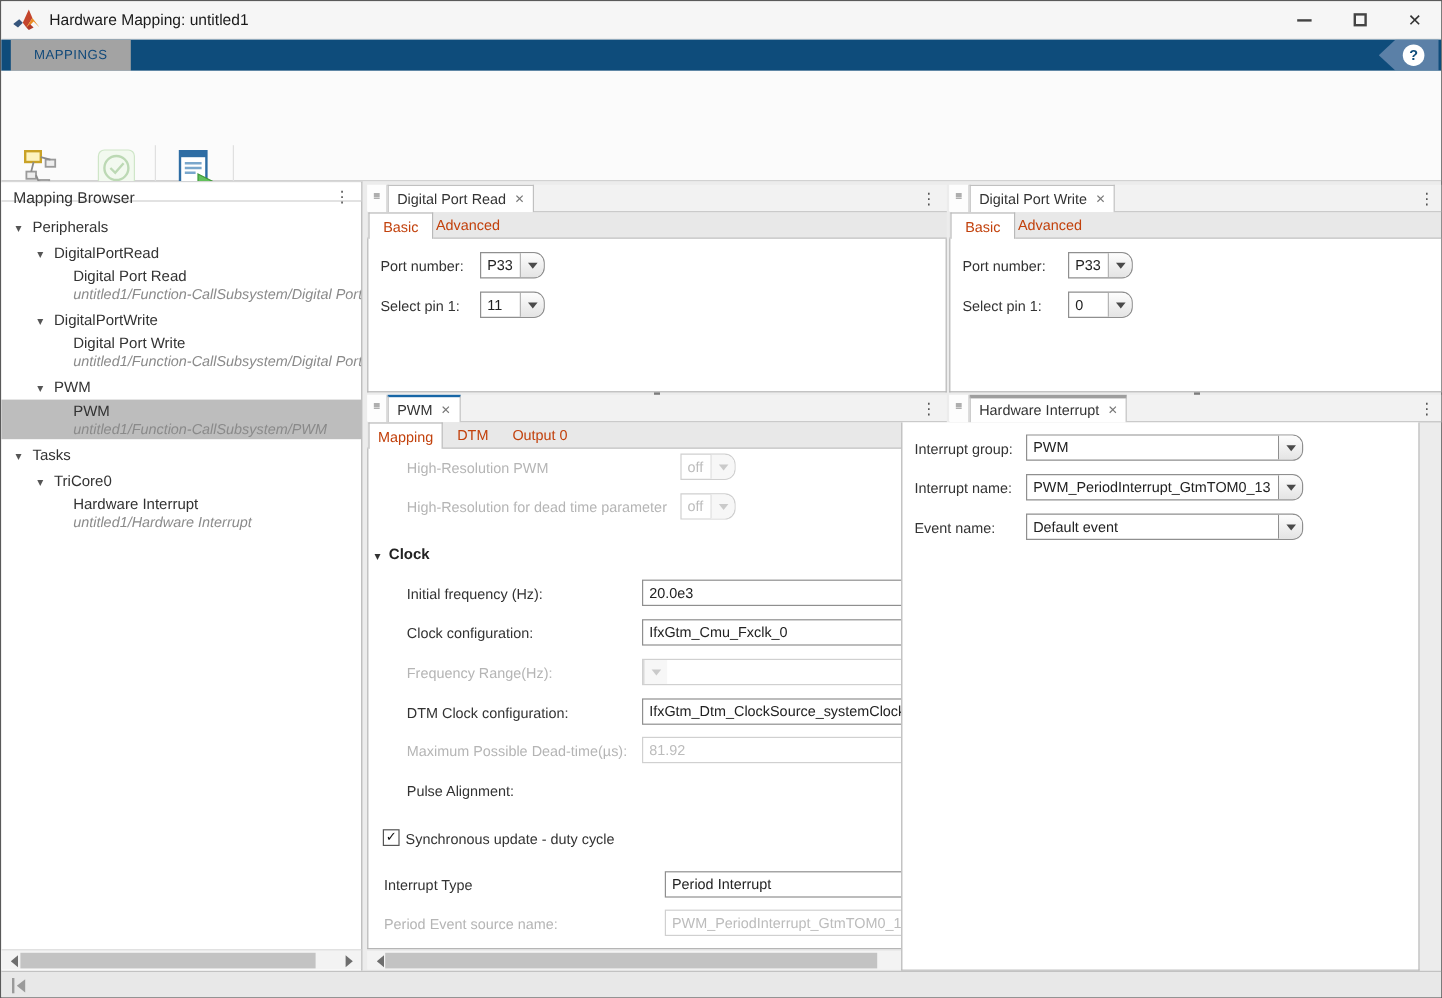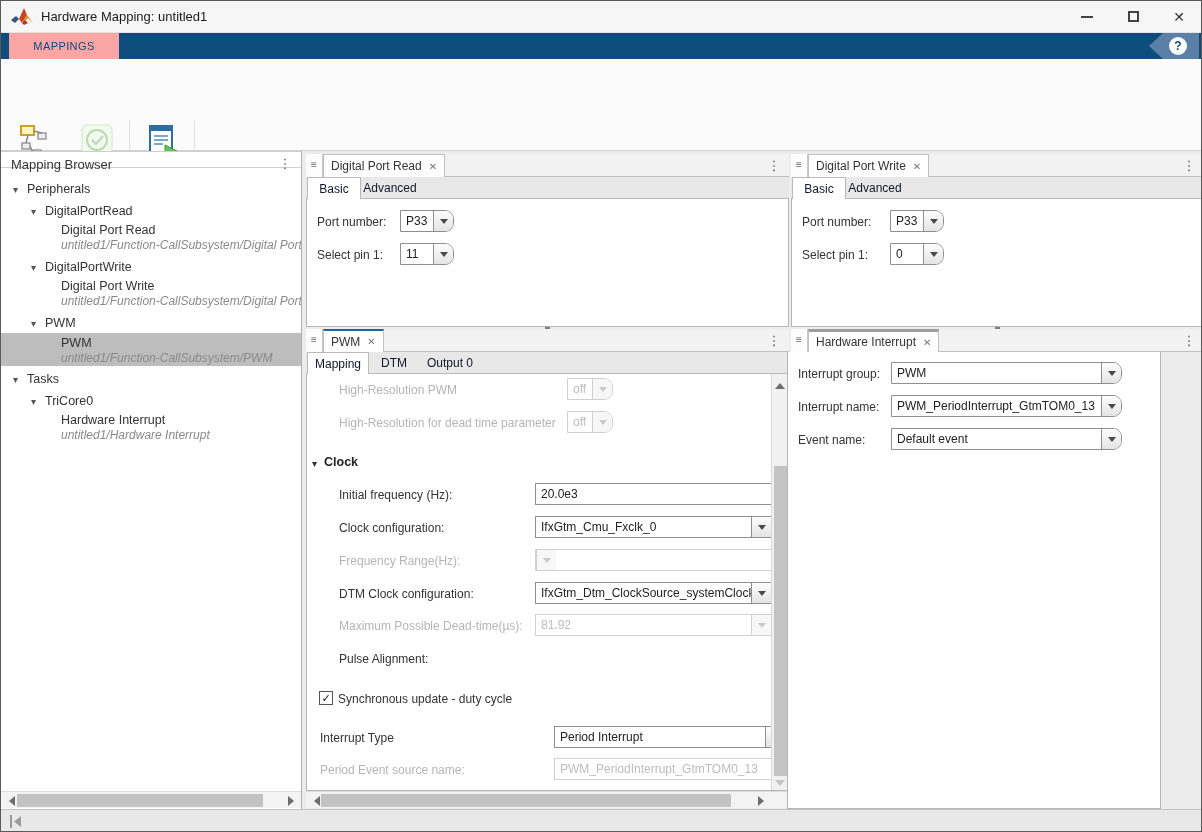--- a/index.html
+++ b/index.html
@@ -10,21 +10,21 @@
   
   #titlebar { left:0; top:0; width:1200px; height:32px; background:#f6f6f6; border-bottom:1px solid #e3e3e3; }
   #title-text { left:40px; top:0; height:32px; line-height:32px; font-size:13px; color:#1a1a1a; }
   .winbtn { top:0; width:30px; height:31px; display:flex; align-items:center; justify-content:center; color:#333; }
   .minbar { width:12px; height:2px; background:#444; }
   .maxbox { width:11px; height:11px; border:2px solid #444; }
   .closex { font-size:14px; color:#333; }
 
   
   #ribbon-tabbar { left:0; top:32px; width:1200px; height:26px; background:#0e4c7b; }
-  #mappings-tab { left:8px; top:0; width:110px; height:26px; background:#fca5a5; text-align:center; line-height:26px; font-size:11px; letter-spacing:.4px; color:#10497a; }
+  #mappings-tab { left:8px; top:0; width:100px; height:26px; background:#a3a3a3; text-align:center; line-height:26px; font-size:11px; letter-spacing:.4px; color:#10497a; }
   #help-banner { top:0; left:1148px; width:50px; height:26px; background:#5b80a7; clip-path:polygon(14px 0,100% 0,100% 100%,14px 100%,0 50%); }
   #help-circle { left:1168px; top:4px; width:18px; height:18px; border-radius:50%; background:#fff; text-align:center; line-height:18px; font-size:12px; font-weight:bold; color:#0e4c7b; }
   #ribbon-body { left:0; top:58px; width:1200px; height:92px; background:#fbfbfb; border-bottom:1px solid #d2d2d2; }
   .rbtn { top:60px; width:60px; height:76px; text-align:center; }
   .rbtn .ric { margin:4px auto 2px auto; width:34px; height:34px; }
   .rbtn .rlab { font-size:12px; line-height:15px; color:#222; }
   .rbtn.disabled .rlab { color:#bfbfbf; }
   .rsep { top:62px; width:1px; height:82px; background:#e0e0e0; }
   .rsec { top:133px; height:14px; text-align:center; font-size:11px; color:#757575; }
   #collapse-ribbon { left:1180px; top:136px; width:14px; height:11px; }
@@ -34,21 +34,21 @@
   
   .panel { background:#fff; border:1px solid #b5b5b5; }
   .doctab-bar { position:absolute; height:23px; background:#f2f2f2; border-bottom:1px solid #c0c0c0; }
   .hamb { position:absolute; left:0; top:0; width:17px; height:23px; background:#fdfdfd; border-right:1px solid #c9c9c9; text-align:center; line-height:21px; font-size:10px; color:#666; }
   .doctab { position:absolute; top:0; height:23px; background:#fff; border:1px solid #c0c0c0; border-bottom:none; display:flex; align-items:center; padding:0 7px; font-size:12px; color:#333; }
   .doctab.blue { border-top:2px solid #1766a6; }
   .doctab.gray { border-top:3px solid #9e9e9e; }
   .tabx { margin-left:7px; font-size:10px; color:#777; }
   .kebab { position:absolute; top:0; width:16px; height:23px; text-align:center; line-height:23px; font-size:13px; color:#555; }
   .subtab-bar { position:absolute; height:22px; background:#e8e8e8; border-bottom:1px solid #b9b9b9; }
-  .subtab { position:absolute; top:0; height:22px; text-align:center; line-height:22px; font-size:12px; color:#0f172a; }
+  .subtab { position:absolute; top:0; height:22px; text-align:center; line-height:22px; font-size:12px; color:#c2410c; }
   .subtab.active { background:#fff; border:1px solid #b9b9b9; border-bottom:1px solid #fff; height:23px; }
 
   .flabel { position:absolute; font-size:12px; color:#333; white-space:nowrap; }
   .flabel.dis { color:#b5b5b5; }
 
   .combo { position:absolute; height:22px; display:flex; border:1px solid #8f8f8f; border-radius:0 9px 9px 0; background:#fff; }
   .combo-val { flex:1; font-size:12px; line-height:20px; padding:0 5px; color:#222; overflow:hidden; white-space:nowrap; }
   .combo-btn { width:20px; border-left:1px solid #8f8f8f; background:linear-gradient(#fdfdfd,#e4e4e4); border-radius:0 8px 8px 0; display:flex; align-items:center; justify-content:center; }
   .tri-down { width:0; height:0; border:4px solid transparent; border-top:5px solid #4a4a4a; margin-top:5px; }
   .combo.dis { border-color:#d0d0d0; }
@@ -363,21 +363,21 @@
   </div>
 
   <div class="doctab-bar" style="left:790px;top:328px;width:412px">
     <div class="hamb">≡</div>
     <div class="doctab gray" style="left:17px">
       <span>Hardware Interrupt</span>
       <span class="tabx">✕</span>
     </div>
     <div class="kebab" style="left:390px">⋮</div>
   </div>
-  <div class="abs panel" style="left:786px;top:351px;width:374px;height:457px;border-top:none">
+  <div class="abs panel" style="left:750px;top:351px;width:432px;height:457px;border-top:none">
     <div class="flabel" style="left:10px;top:15px">Interrupt group:</div>
     <div class="combo" style="left:103px;top:10px;width:231px">
       <span class="combo-val">PWM</span>
       <span class="combo-btn">
           <i class="tri-down"></i>
         </span>
     </div>
     <div class="flabel" style="left:10px;top:48px">Interrupt name:</div>
     <div class="combo" style="left:103px;top:43px;width:231px">
       <span class="combo-val">PWM_PeriodInterrupt_GtmTOM0_13</span>

